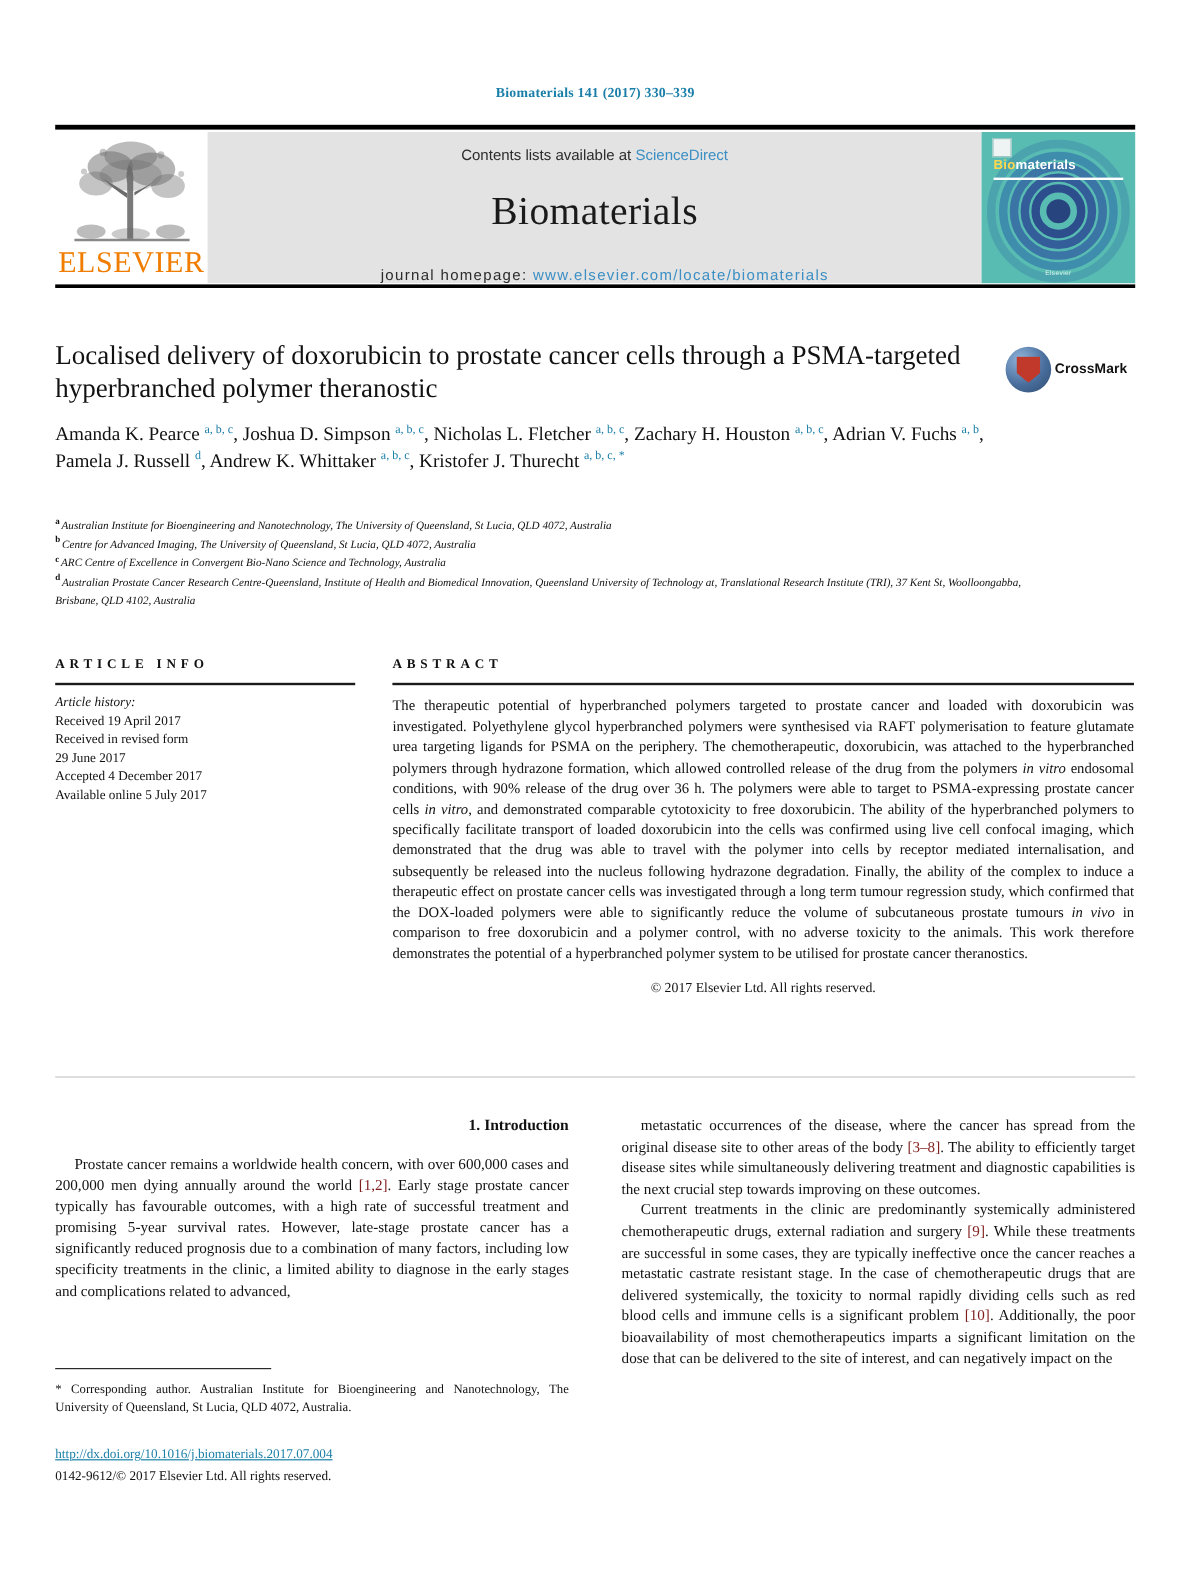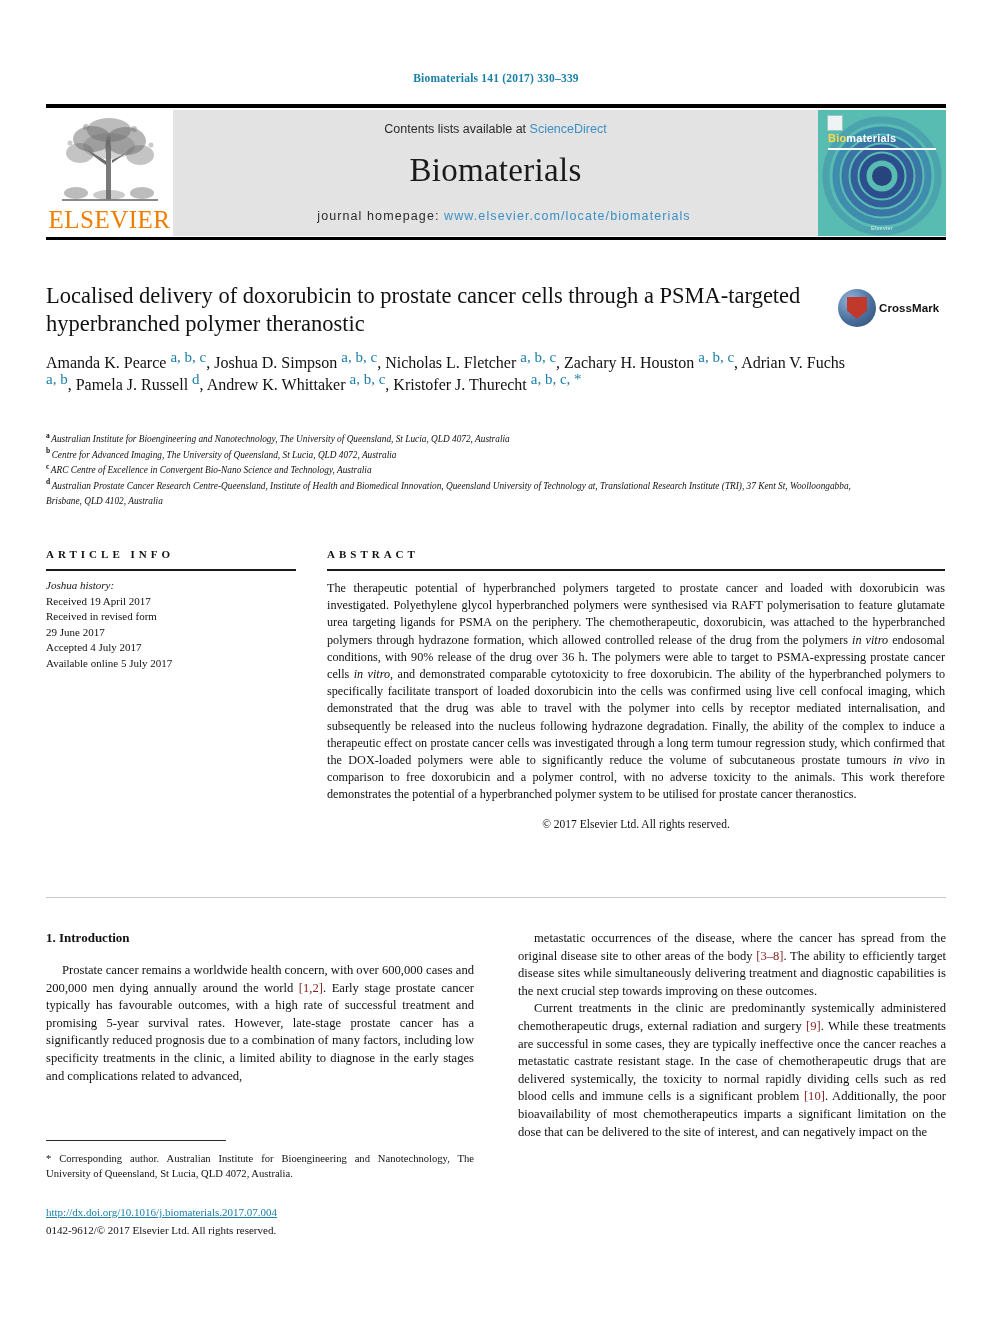--- a/index.html
+++ b/index.html
@@ -80,20 +80,21 @@
   .mh-center {
     position: absolute;
     left: 127px; top: 6px;
     width: 645px;
     height: 126px;
     background: #e3e3e3;
     box-sizing: border-box;
     display: flex;
     flex-direction: column;
     align-items: center;
+    justify-content: space-between;
   }
   .mh-contents {
     margin-top: 12px;
     font-family: "Liberation Sans", sans-serif;
     font-size: 12.5px;
     color: #2b2b2b;
   }
   .mh-contents .sd {
     color: #3b8fc4;
   }
@@ -207,21 +208,21 @@
   .authors {
     position: absolute;
     left: 46px; top: 352px;
     width: 800px;
     font-family: "Liberation Serif", serif;
     font-size: 16px;
     line-height: 22px;
     color: #111;
   }
   .authors sup {
-    font-size: 15px;
+    font-size: 10px;
     color: #1a7fa8;
     vertical-align: super;
     line-height: 0;
   }
 
   
   .affiliations {
     position: absolute;
     left: 46px; top: 432px;
     width: 830px;
@@ -314,20 +315,21 @@
     position: absolute;
     left: 518px; top: 930px;
     width: 428px;
   }
   .sec-title {
     font-family: "Liberation Serif", serif;
     font-size: 13px;
     font-weight: bold;
     color: #111;
     margin: 0 0 16px 0;
+    text-align: right;
   }
   .body-p {
     font-family: "Liberation Serif", serif;
     font-size: 12.6px;
     line-height: 17.6px;
     text-align: justify;
     color: #111;
     margin: 0;
     text-indent: 16px;
   }
@@ -456,26 +458,26 @@
       <div class="aff"><sup>a</sup><span>Australian Institute for Bioengineering and Nanotechnology, The University of Queensland, St Lucia, QLD 4072, Australia</span></div>
       <div class="aff"><sup>b</sup><span>Centre for Advanced Imaging, The University of Queensland, St Lucia, QLD 4072, Australia</span></div>
       <div class="aff"><sup>c</sup><span>ARC Centre of Excellence in Convergent Bio-Nano Science and Technology, Australia</span></div>
       <div class="aff"><sup>d</sup><span>Australian Prostate Cancer Research Centre-Queensland, Institute of Health and Biomedical Innovation, Queensland University of Technology at, Translational Research Institute (TRI), 37 Kent St, Woolloongabba, Brisbane, QLD 4102, Australia</span></div>
     </div>
 
   <div class="info-col">
     <div class="col-head">ARTICLE INFO</div>
     <div class="col-rule"></div>
     <div class="history">
-      <div class="lbl">Joshua history:</div>
+      <div class="lbl">Article history:</div>
       <div id="history-lines">
           <div>Received 19 April 2017</div>
           <div>Received in revised form</div>
           <div>29 June 2017</div>
-          <div>Accepted 4 July 2017</div>
+          <div>Accepted 4 December 2017</div>
           <div>Available online 5 July 2017</div>
         </div>
     </div>
   </div>
 
   <div class="abs-col">
     <div class="col-head">ABSTRACT</div>
     <div class="abs-rule"></div>
     <div class="abs-body" id="abstract-body">
         <div>The therapeutic potential of hyperbranched polymers targeted to prostate cancer and loaded with doxorubicin was investigated. Polyethylene glycol hyperbranched polymers were synthesised via RAFT polymerisation to feature glutamate urea targeting ligands for PSMA on the periphery. The chemotherapeutic, doxorubicin, was attached to the hyperbranched polymers through hydrazone formation, which allowed controlled release of the drug from the polymers <i>in vitro</i> endosomal conditions, with 90% release of the drug over 36 h. The polymers were able to target to PSMA-expressing prostate cancer cells <i>in vitro</i>, and demonstrated comparable cytotoxicity to free doxorubicin. The ability of the hyperbranched polymers to specifically facilitate transport of loaded doxorubicin into the cells was confirmed using live cell confocal imaging, which demonstrated that the drug was able to travel with the polymer into cells by receptor mediated internalisation, and subsequently be released into the nucleus following hydrazone degradation. Finally, the ability of the complex to induce a therapeutic effect on prostate cancer cells was investigated through a long term tumour regression study, which confirmed that the DOX-loaded polymers were able to significantly reduce the volume of subcutaneous prostate tumours <i>in vivo</i> in comparison to free doxorubicin and a polymer control, with no adverse toxicity to the animals. This work therefore demonstrates the potential of a hyperbranched polymer system to be utilised for prostate cancer theranostics.</div>

